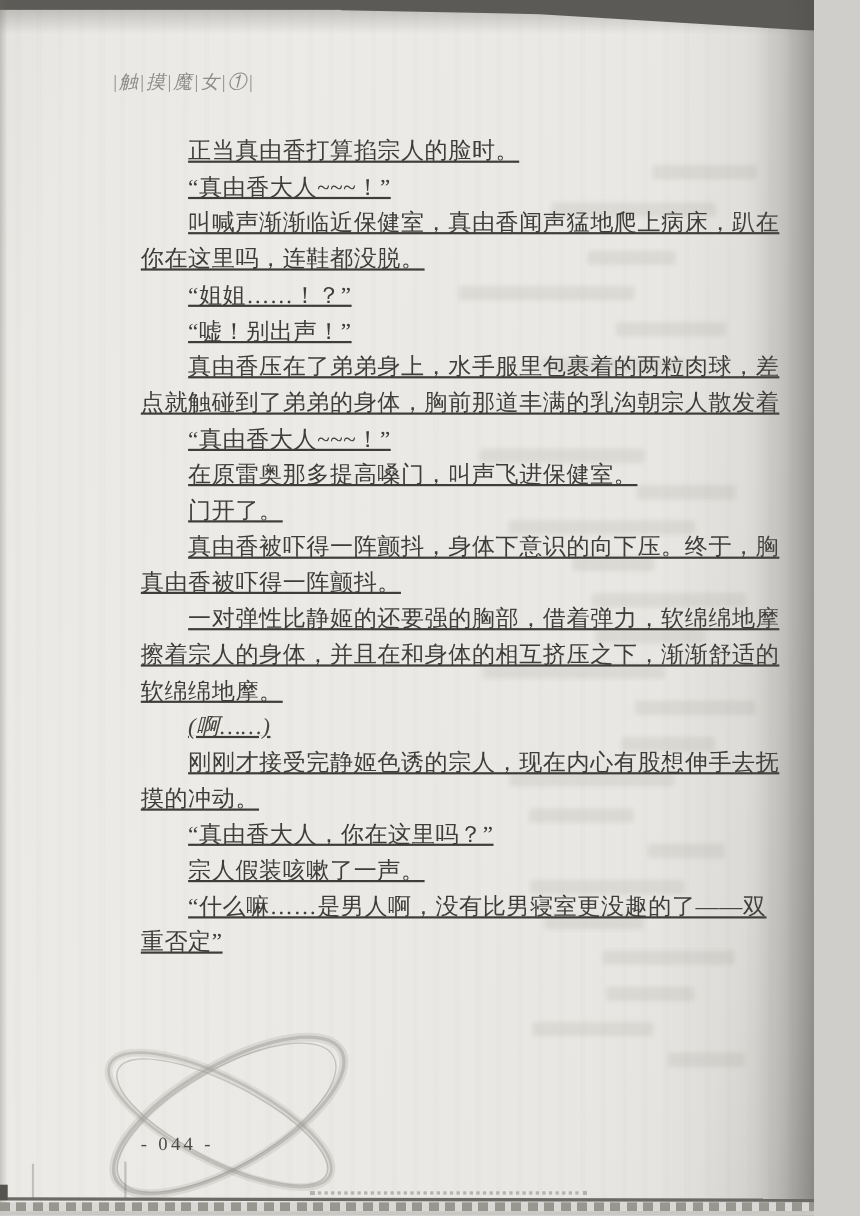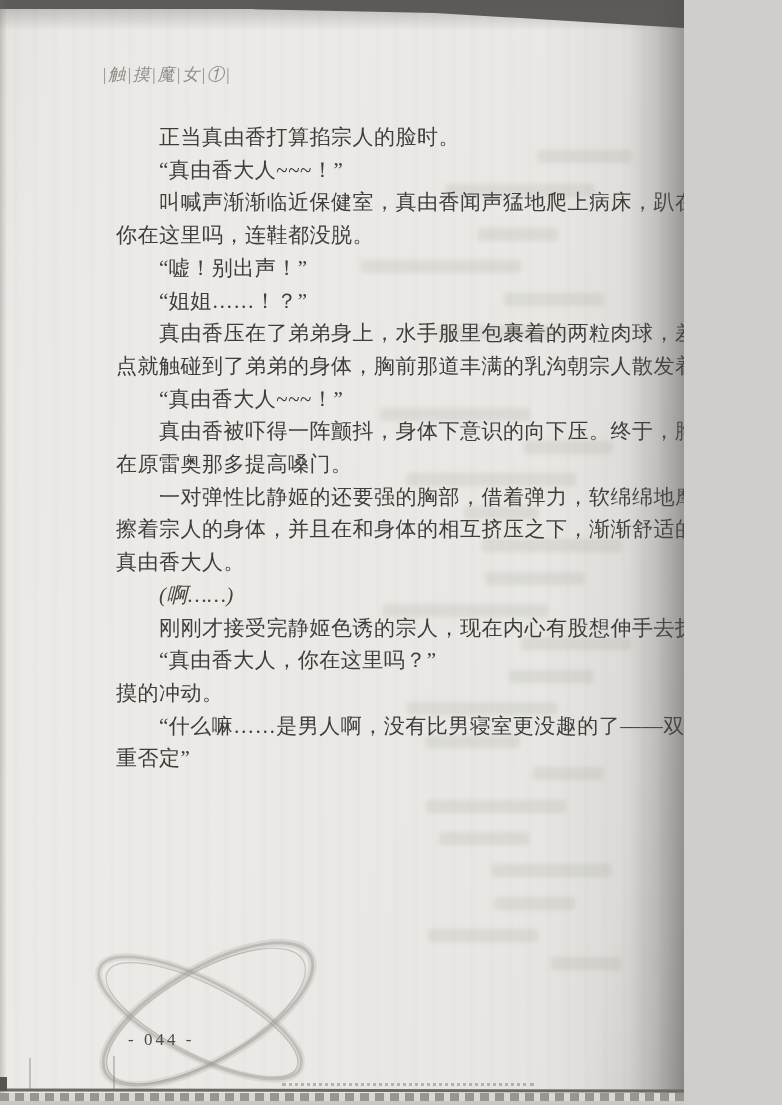--- a/index.html
+++ b/index.html
@@ -1,21 +1,21 @@
 <!DOCTYPE html>
 <html><head>
 <meta charset="utf-8">
 <style>
   html,body{margin:0;padding:0;}
   body{
     width:782px;height:1105px;overflow:hidden;position:relative;
     font-family:"Liberation Serif","DejaVu Serif",serif;
     background:#cfcecb;
   }
-  .scan{position:absolute;inset:0;width:684px;height:1105px;overflow:hidden;}
+  .scan{position:absolute;inset:0;width:740px;height:1105px;overflow:hidden;}
   
   .page-bg{
     position:absolute;inset:0;
     background:
       linear-gradient(100deg,
         #e3e2de 0%, #e9e8e4 8%, #ebeae6 30%, #e9e8e4 55%,
         #e7e6e2 75%, #e2e1dd 88%, #d6d5d1 95%, #c3c2bf 100%);
   }
   .paper-streaks{
     position:absolute;inset:0;opacity:.35;
@@ -54,23 +54,24 @@
   .corner-bl{position:absolute;left:0;top:1077px;width:7px;height:14px;background:#55544f;}
   .stack-tick{position:absolute;width:2px;background:rgba(115,113,108,.35);}
   
   .book-header{
     position:absolute;left:102px;top:63px;
     font-size:17px;font-style:italic;color:#8d8c88;
     letter-spacing:1.5px;white-space:nowrap;
   }
   
   .text-block{
-    position:absolute;left:116px;top:121px;width:620px;
+    position:absolute;left:128px;top:121px;width:620px;
     font-size:21px;line-height:32.7px;color:#3e3d3a;
     letter-spacing:.5px;
+    text-decoration:underline;
   }
   .line{white-space:nowrap;}
   .line.indent{padding-left:43px;}
   .line.italic{font-style:italic;color:#45443f;}
   
   .page-number{
     position:absolute;left:128px;top:1030px;width:612px;text-align:left;
     font-size:17px;color:#4c4b48;letter-spacing:3px;
   }
   
@@ -119,34 +120,37 @@
       <div class="smudge" style="top: 957px; width: 70px; right: 63px;"></div>
     </div>
 
   <div class="book-header">|触|摸|魔|女|①|</div>
 
   <div class="text-block" id="text-block">
       <div class="line indent">正当真由香打算掐宗人的脸时。</div>
       <div class="line indent">“真由香大人~~~！”</div>
       <div class="line indent">叫喊声渐渐临近保健室，真由香闻声猛地爬上病床，趴在</div>
       <div class="line">你在这里吗，连鞋都没脱。</div>
+      <div class="line indent">“姐姐……！？”</div>
       <div class="line indent">“嘘！别出声！”</div>
-      <div class="line indent">“姐姐……！？”</div>
       <div class="line indent">真由香压在了弟弟身上，水手服里包裹着的两粒肉球，差</div>
       <div class="line">点就触碰到了弟弟的身体，胸前那道丰满的乳沟朝宗人散发着</div>
       <div class="line indent">“真由香大人~~~！”</div>
+      <div class="line indent">在原雷奥那多提高嗓门，叫声飞进保健室。</div>
+      <div class="line indent">门开了。</div>
       <div class="line indent">真由香被吓得一阵颤抖，身体下意识的向下压。终于，胸</div>
-      <div class="line">在原雷奥那多提高嗓门。</div>
+      <div class="line">真由香被吓得一阵颤抖。</div>
       <div class="line indent">一对弹性比静姬的还要强的胸部，借着弹力，软绵绵地摩</div>
       <div class="line">擦着宗人的身体，并且在和身体的相互挤压之下，渐渐舒适的</div>
-      <div class="line">真由香大人。</div>
+      <div class="line">软绵绵地摩。</div>
       <div class="line indent italic">(啊……)</div>
       <div class="line indent">刚刚才接受完静姬色诱的宗人，现在内心有股想伸手去抚</div>
+      <div class="line">摸的冲动。</div>
       <div class="line indent">“真由香大人，你在这里吗？”</div>
-      <div class="line">摸的冲动。</div>
+      <div class="line indent">宗人假装咳嗽了一声。</div>
       <div class="line indent">“什么嘛……是男人啊，没有比男寝室更没趣的了——双</div>
       <div class="line">重否定”</div>
     </div>
 
   <svg class="swirl" viewBox="0 0 312 172" xmlns="http://www.w3.org/2000/svg">
     <g fill="none" stroke="#9b9a95">
       <ellipse cx="152" cy="86" rx="118" ry="46" transform="rotate(-30 152 86)" stroke-width="8" opacity="0.22"></ellipse>
       <ellipse cx="152" cy="86" rx="118" ry="46" transform="rotate(-30 152 86)" stroke-width="3" opacity="0.45"></ellipse>
       <ellipse cx="150" cy="88" rx="112" ry="44" transform="rotate(-30 150 88)" stroke-width="1.2" opacity="0.5"></ellipse>
       <ellipse cx="144" cy="90" rx="112" ry="38" transform="rotate(27 144 90)" stroke-width="7" opacity="0.20"></ellipse>

